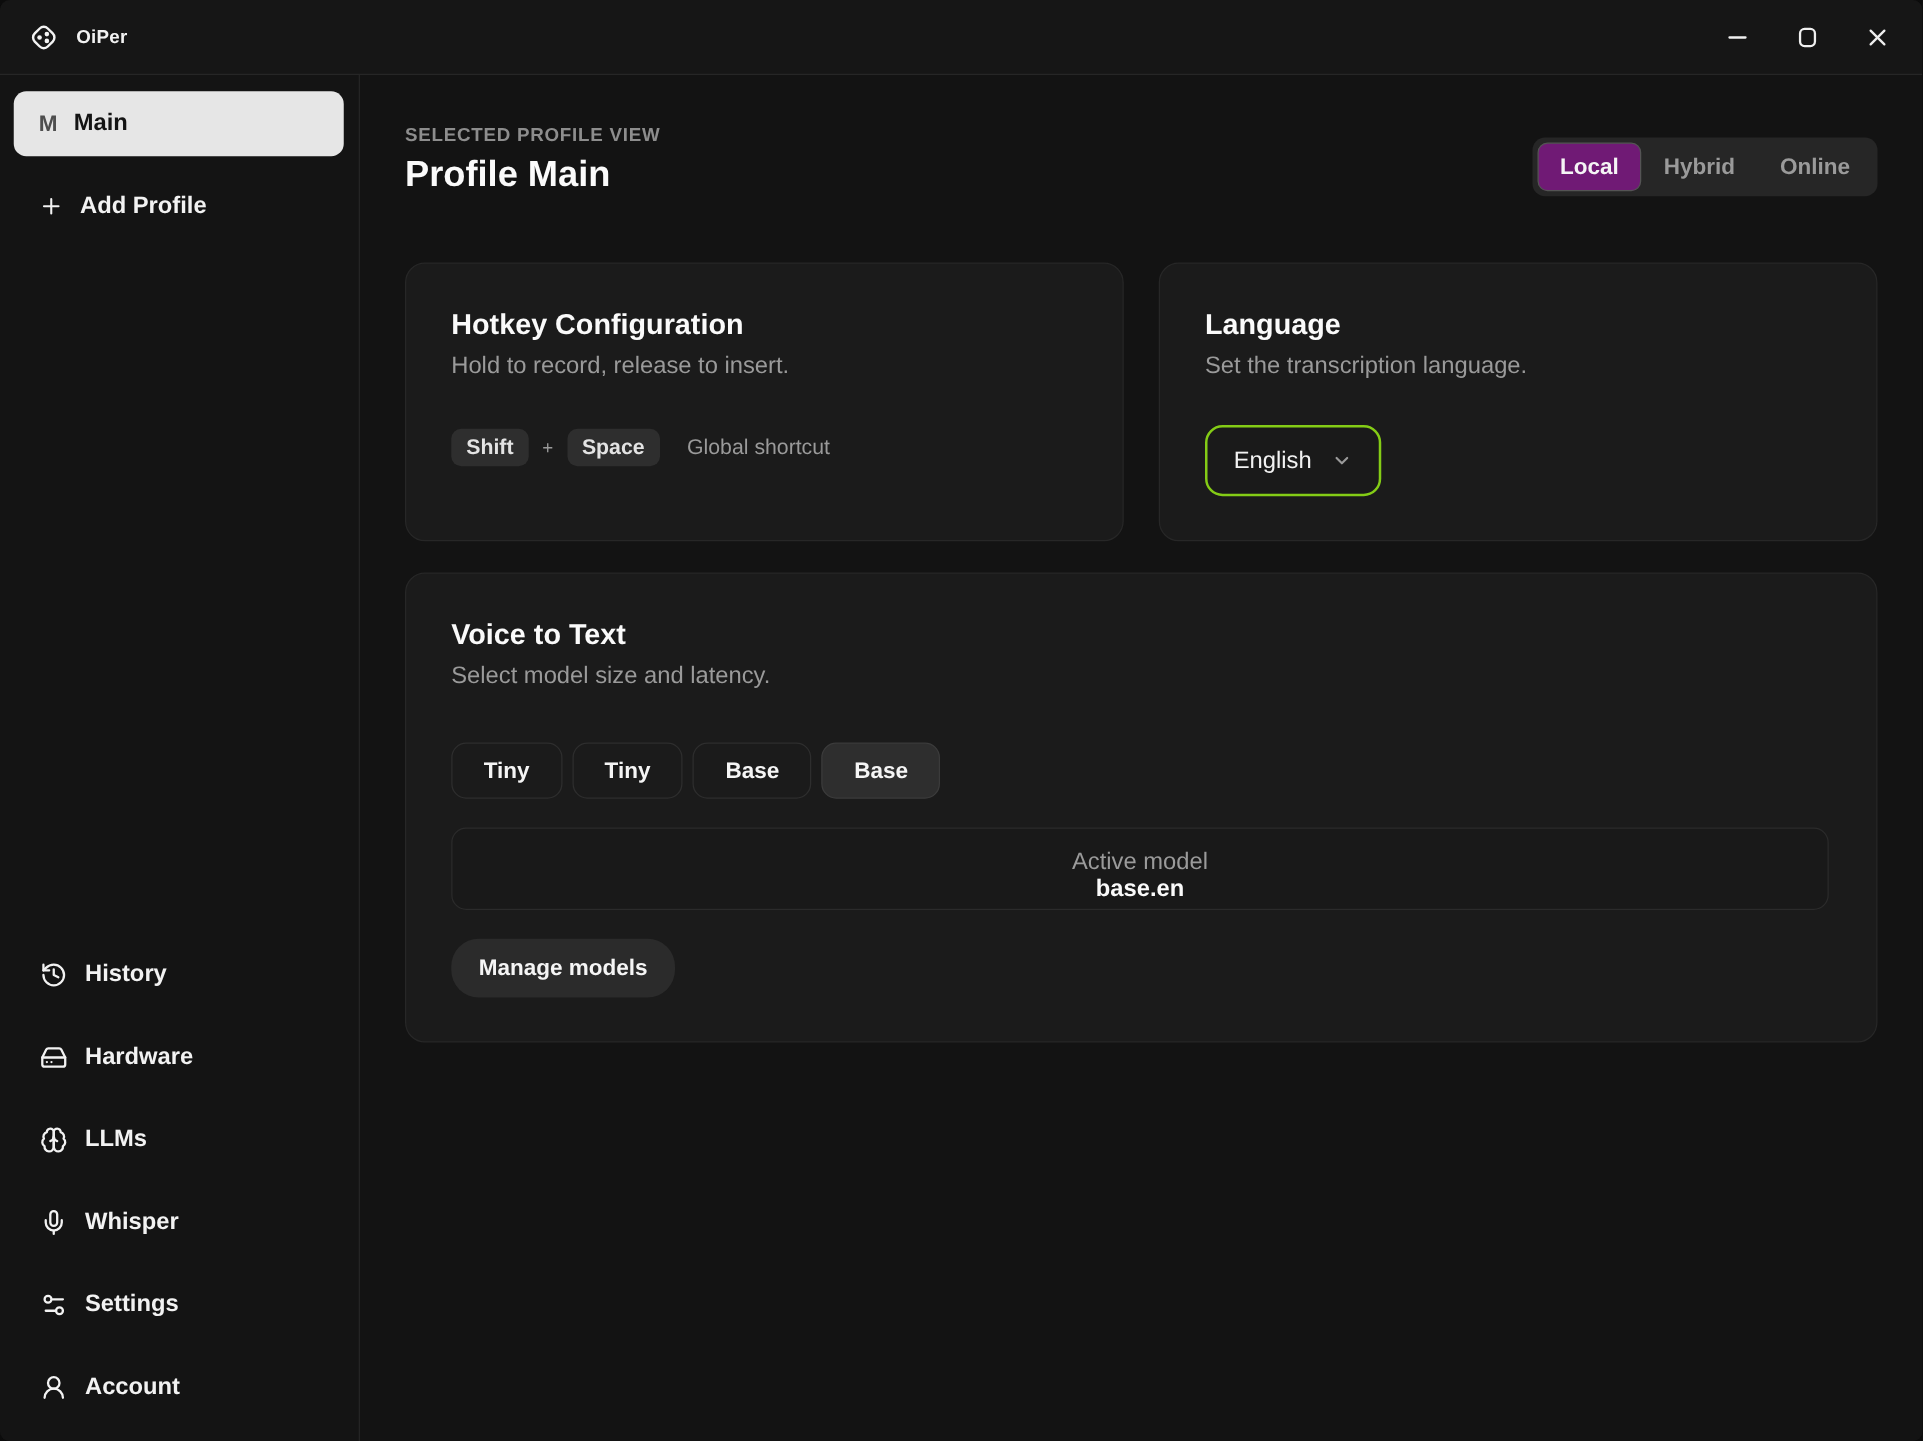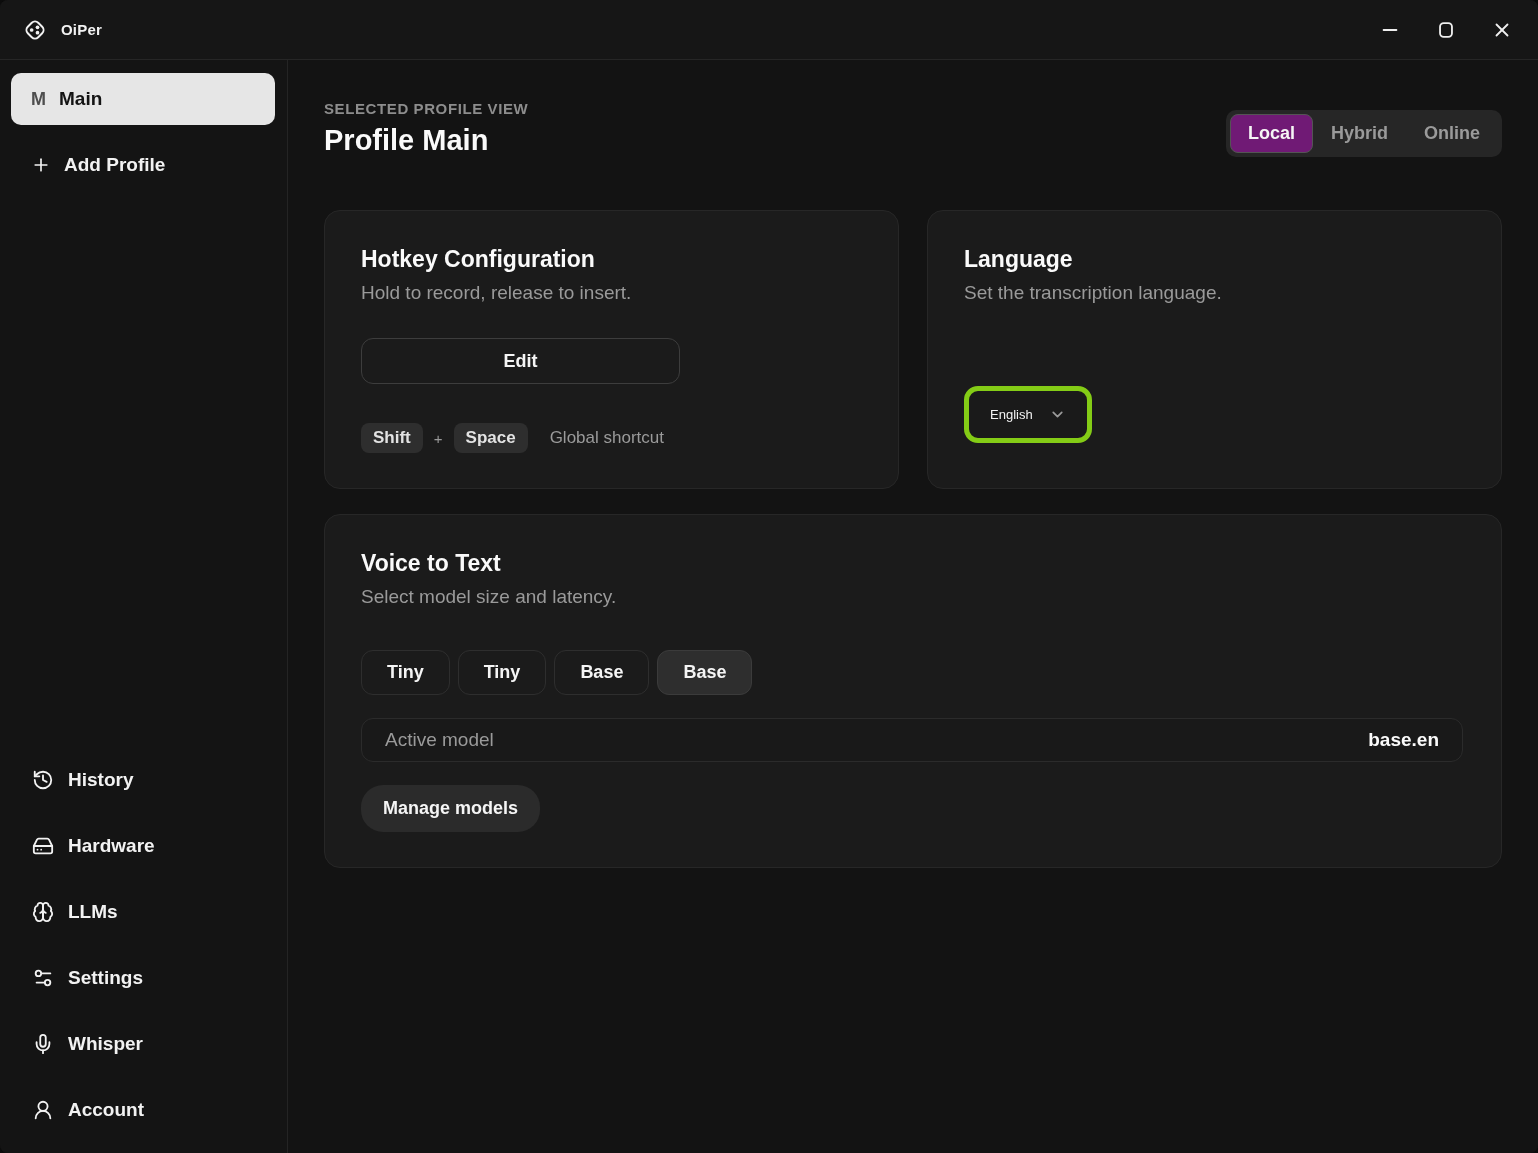--- a/index.html
+++ b/index.html
@@ -52,29 +52,29 @@
   .card-sub { font-size:19px; color:#9a9a9a; margin-top:9px; }
 
   
   .edit-btn { display:block; width:319px; height:46px; margin-top:34px; background:transparent; border:1px solid #3d3d3d; border-radius:12px; color:#f5f5f5; font-size:18px; font-weight:700; cursor:pointer; font-family:inherit; }
   .hotkey-row { margin-top:39px; display:flex; align-items:center; }
   .key-badge { background:#2e2e2e; border-radius:8px; padding:5px 12px; font-size:17px; font-weight:600; color:#e3e3e3; }
   .key-plus { color:#9a9a9a; font-size:15px; margin:0 11px; }
   .hotkey-hint { color:#9a9a9a; font-size:17px; margin-left:22px; }
 
   
-  .lang-select { margin-top:82px; display:inline-flex; align-items:center; gap:16px; height:57px; padding:0 21px; background:#1a1a1a; border:5px solid #84cc16; border-radius:14px; color:#f2f2f2; font-size:13px; cursor:pointer; font-family:inherit; }
+  .lang-select { margin-top:36px; display:inline-flex; align-items:center; gap:16px; height:57px; padding:0 21px; background:#1a1a1a; border:2px solid #84cc16; border-radius:14px; color:#f2f2f2; font-size:19px; cursor:pointer; font-family:inherit; }
   .lang-select svg { width:17px; height:17px; color:#9a9a9a; }
 
   
   .voice-card { margin-top:25px; }
   .model-row { margin-top:42px; display:flex; gap:8px; }
   .model-btn { background:transparent; border:1px solid #2e2e2e; border-radius:12px; padding:11px 25px; color:#f5f5f5; font-size:18px; font-weight:700; cursor:pointer; font-family:inherit; }
   .model-btn.selected { background:#2e2e2e; border-color:#3b3b3b; }
-  .active-model { margin-top:23px; height:44px; width:1102px; max-width:100%; background:#191919; border:1px solid #2b2b2b; border-radius:12px; display:flex; align-items:center; justify-content:space-between; padding:16px 23px; }
+  .active-model { margin-top:23px; height:66px; width:1102px; max-width:100%; background:#191919; border:1px solid #2b2b2b; border-radius:12px; display:flex; align-items:center; justify-content:space-between; padding:16px 23px;flex-direction:column; }
   .active-model-label { color:#9a9a9a; font-size:19px; }
   .active-model-value { color:#fafafa; font-size:19px; font-weight:700; }
   .manage-btn { margin-top:23px; background:#2b2b2b; border:none; border-radius:22px; padding:13px 22px; color:#f5f5f5; font-size:18px; font-weight:700; cursor:pointer; font-family:inherit; }
 
   svg { display:block; }
 </style>
 </head>
 <body>
 
 <div class="window">
@@ -147,34 +147,34 @@
         <div class="nav-item">
           <svg viewBox="0 0 24 24" fill="none" stroke="currentColor" stroke-width="2" stroke-linecap="round" stroke-linejoin="round">
             <path d="M12 5a3 3 0 1 0-5.997.125 4 4 0 0 0-2.526 5.77 4 4 0 0 0 .556 6.588A4 4 0 1 0 12 18Z"></path>
             <path d="M12 5a3 3 0 1 1 5.997.125 4 4 0 0 1 2.526 5.77 4 4 0 0 1-.556 6.588A4 4 0 1 1 12 18Z"></path>
             <path d="M15 13a4.5 4.5 0 0 1-3-4 4.5 4.5 0 0 1-3 4"></path>
           </svg>
           <span class="nav-label">LLMs</span>
         </div>
         <div class="nav-item">
           <svg viewBox="0 0 24 24" fill="none" stroke="currentColor" stroke-width="2" stroke-linecap="round" stroke-linejoin="round">
+            <path d="M12 2a3 3 0 0 0-3 3v7a3 3 0 0 0 6 0V5a3 3 0 0 0-3-3Z"></path>
+            <path d="M19 10v2a7 7 0 0 1-14 0v-2"></path>
+              <line x1="12" y1="19" x2="12" y2="22"></line>
+          </svg>
+          <span class="nav-label">Whisper</span>
+        </div>
+        <div class="nav-item">
+          <svg viewBox="0 0 24 24" fill="none" stroke="currentColor" stroke-width="2" stroke-linecap="round" stroke-linejoin="round">
             <path d="M20 7h-9"></path>
               <path d="M14 17H5"></path>
               <circle cx="17" cy="17" r="3"></circle>
               <circle cx="7" cy="7" r="3"></circle>
           </svg>
           <span class="nav-label">Settings</span>
-        </div>
-        <div class="nav-item">
-          <svg viewBox="0 0 24 24" fill="none" stroke="currentColor" stroke-width="2" stroke-linecap="round" stroke-linejoin="round">
-            <path d="M12 2a3 3 0 0 0-3 3v7a3 3 0 0 0 6 0V5a3 3 0 0 0-3-3Z"></path>
-            <path d="M19 10v2a7 7 0 0 1-14 0v-2"></path>
-              <line x1="12" y1="19" x2="12" y2="22"></line>
-          </svg>
-          <span class="nav-label">Whisper</span>
         </div>
         <div class="nav-item">
           <svg viewBox="0 0 24 24" fill="none" stroke="currentColor" stroke-width="2" stroke-linecap="round" stroke-linejoin="round">
             <circle cx="12" cy="8" r="5"></circle>
               <path d="M20 21a8 8 0 0 0-16 0"></path>
           </svg>
           <span class="nav-label">Account</span>
         </div>
       </nav>
     </aside>
@@ -190,21 +190,20 @@
           <button class="seg-tab">Hybrid</button>
           <button class="seg-tab">Online</button>
         </div>
       </div>
 
       <div class="cards-row">
 
         <section class="card card-half">
           <h2 class="card-title">Hotkey Configuration</h2>
           <p class="card-sub">Hold to record, release to insert.</p>
-          <button class="edit-btn">Edit</button>
           <div class="hotkey-row">
             <span class="key-badge">Shift</span>
             <span class="key-plus">+</span>
             <span class="key-badge">Space</span>
             <span class="hotkey-hint">Global shortcut</span>
           </div>
         </section>
 
         <section class="card card-half">
           <h2 class="card-title">Language</h2>

